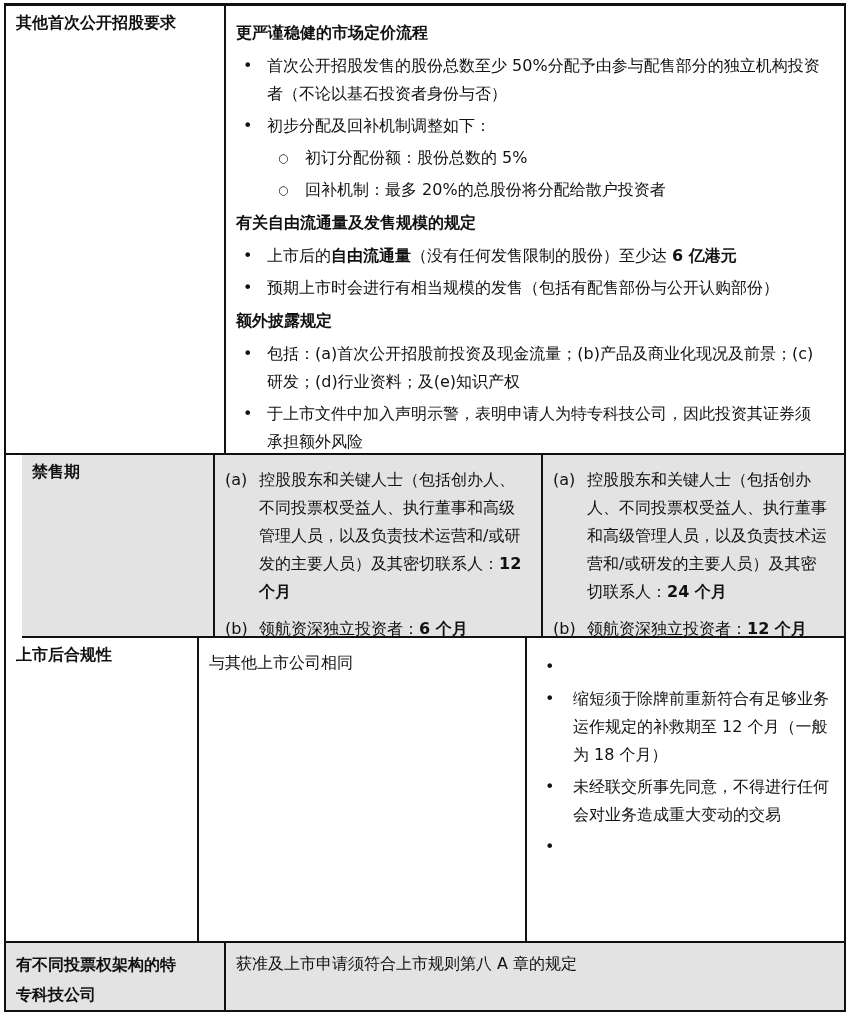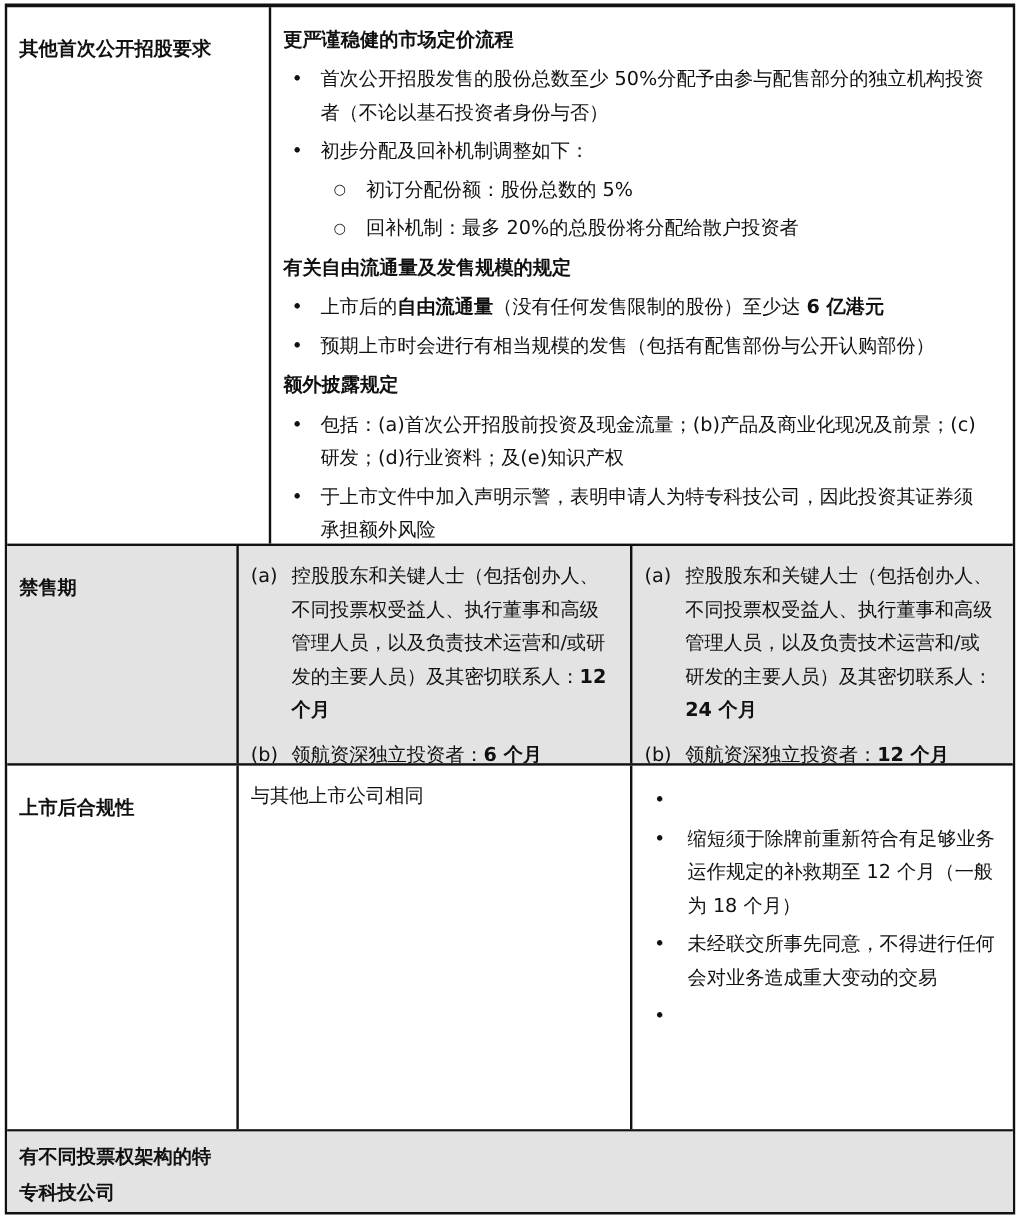--- a/index.html
+++ b/index.html
@@ -11,27 +11,27 @@
   }
   *{box-sizing:border-box;}
   .tbl{
     position:absolute;left:4px;top:3px;width:842px;height:1009px;
     border:2px solid #111111;border-top-width:3px;
     display:flex;flex-direction:column;background:#ffffff;
   }
   .row{display:grid;grid-template-columns:191px 328px auto;border-bottom:2px solid #111111;}
   .row:last-child{border-bottom:none;flex:1;}
   .r1{height:449px;}
-  .r2{height:183px;}
+  .r2{height:183px;margin-left:16px;}
   .r3{height:308px;}
   .grey{background:#e3e3e3;}
   .cell{overflow:hidden;}
   .cell + .cell{border-left:2px solid #111111;}
   .span2{grid-column:2 / 4;margin-left:27px;}
-  .ch{font-weight:bold;padding:21px 10px 0 10px;line-height:30px;font-family:Liberation Mono, monospace;}
+  .ch{font-weight:bold;padding:2px 10px 0 10px;line-height:30px;}
   .cc{padding:8px 22px 0 8px;line-height:28px;}
   .h{font-weight:bold;margin:5px 0 5px 2px;}
   .li{display:flex;margin:4px 0;}
   .li .mk{flex:0 0 33px;padding-left:9px;}
   .li.sub{margin-left:36px;}
   .li.sub .mk{flex:0 0 35px;padding-left:8px;font-size:12px;}
   .li .tx{flex:1;}
   .b{font-weight:bold;}
   .abcell{padding:11px 12px 0 8px;line-height:28px;}
   .ab{display:flex;margin-bottom:9px;}
@@ -131,15 +131,18 @@
         <span class="tx">未经联交所事先同意，不得进行任何会对业务造成重大变动的交易</span>
       </div>
       <div class="li">
         <span class="mk">•</span>
       </div>
     </div>
   </div>
 
   <div class="row r4 grey">
     <div class="cell ch">有不同投票权架构的特专科技公司</div>
+    <div class="cell plain span2">
+      <span>获准及上市申请须符合上市规则第八 A 章的规定</span>
+    </div>
   </div>
 
 </div>
 
 </body></html>

